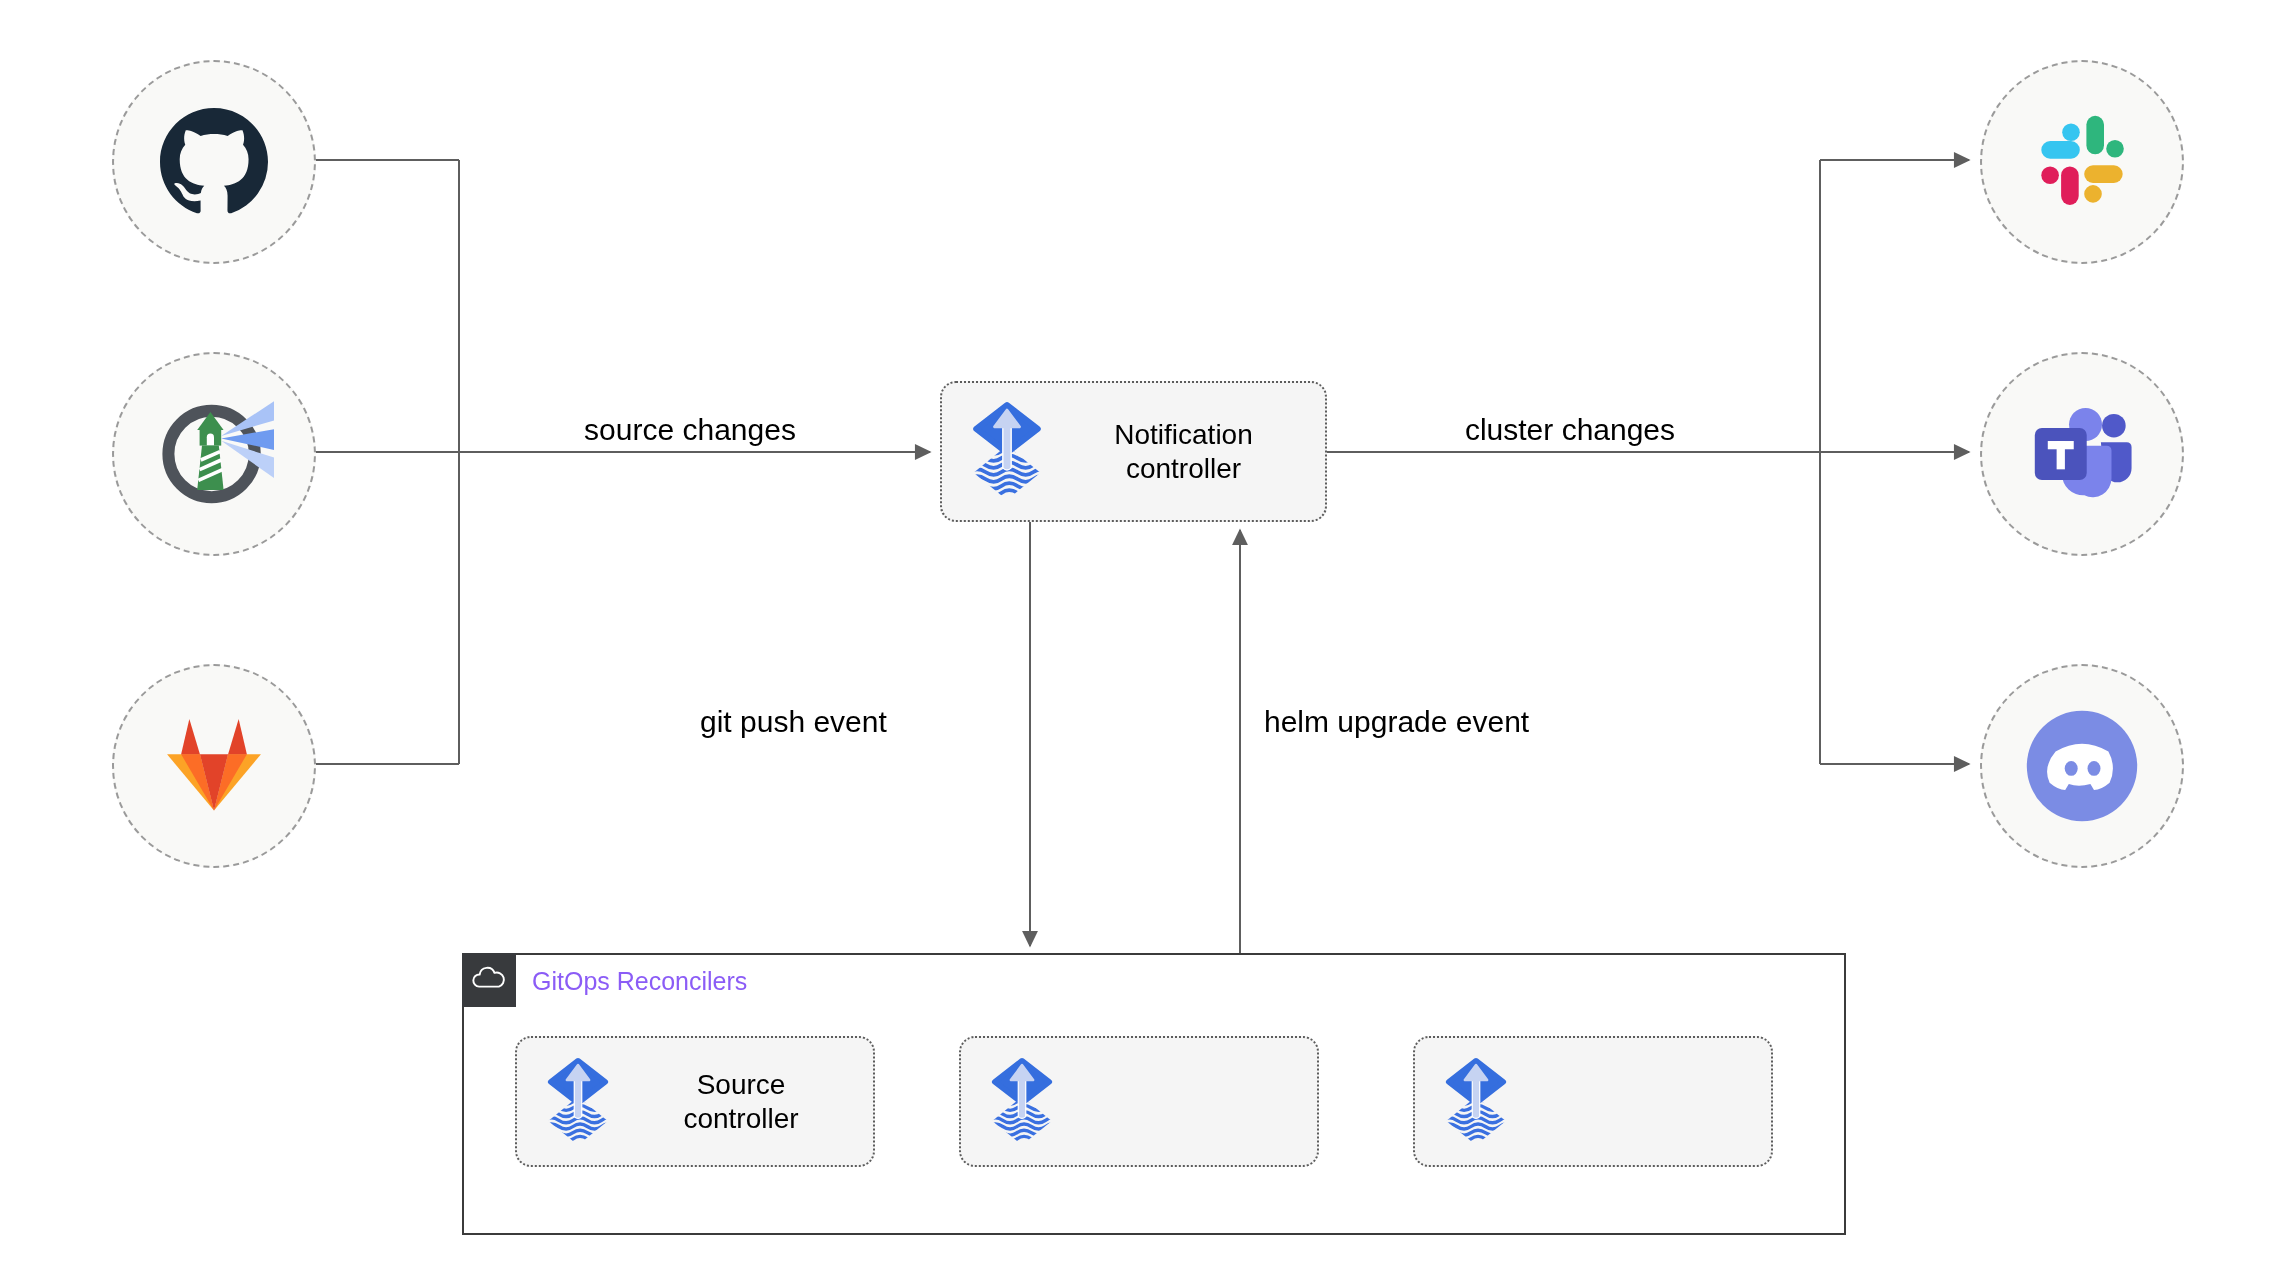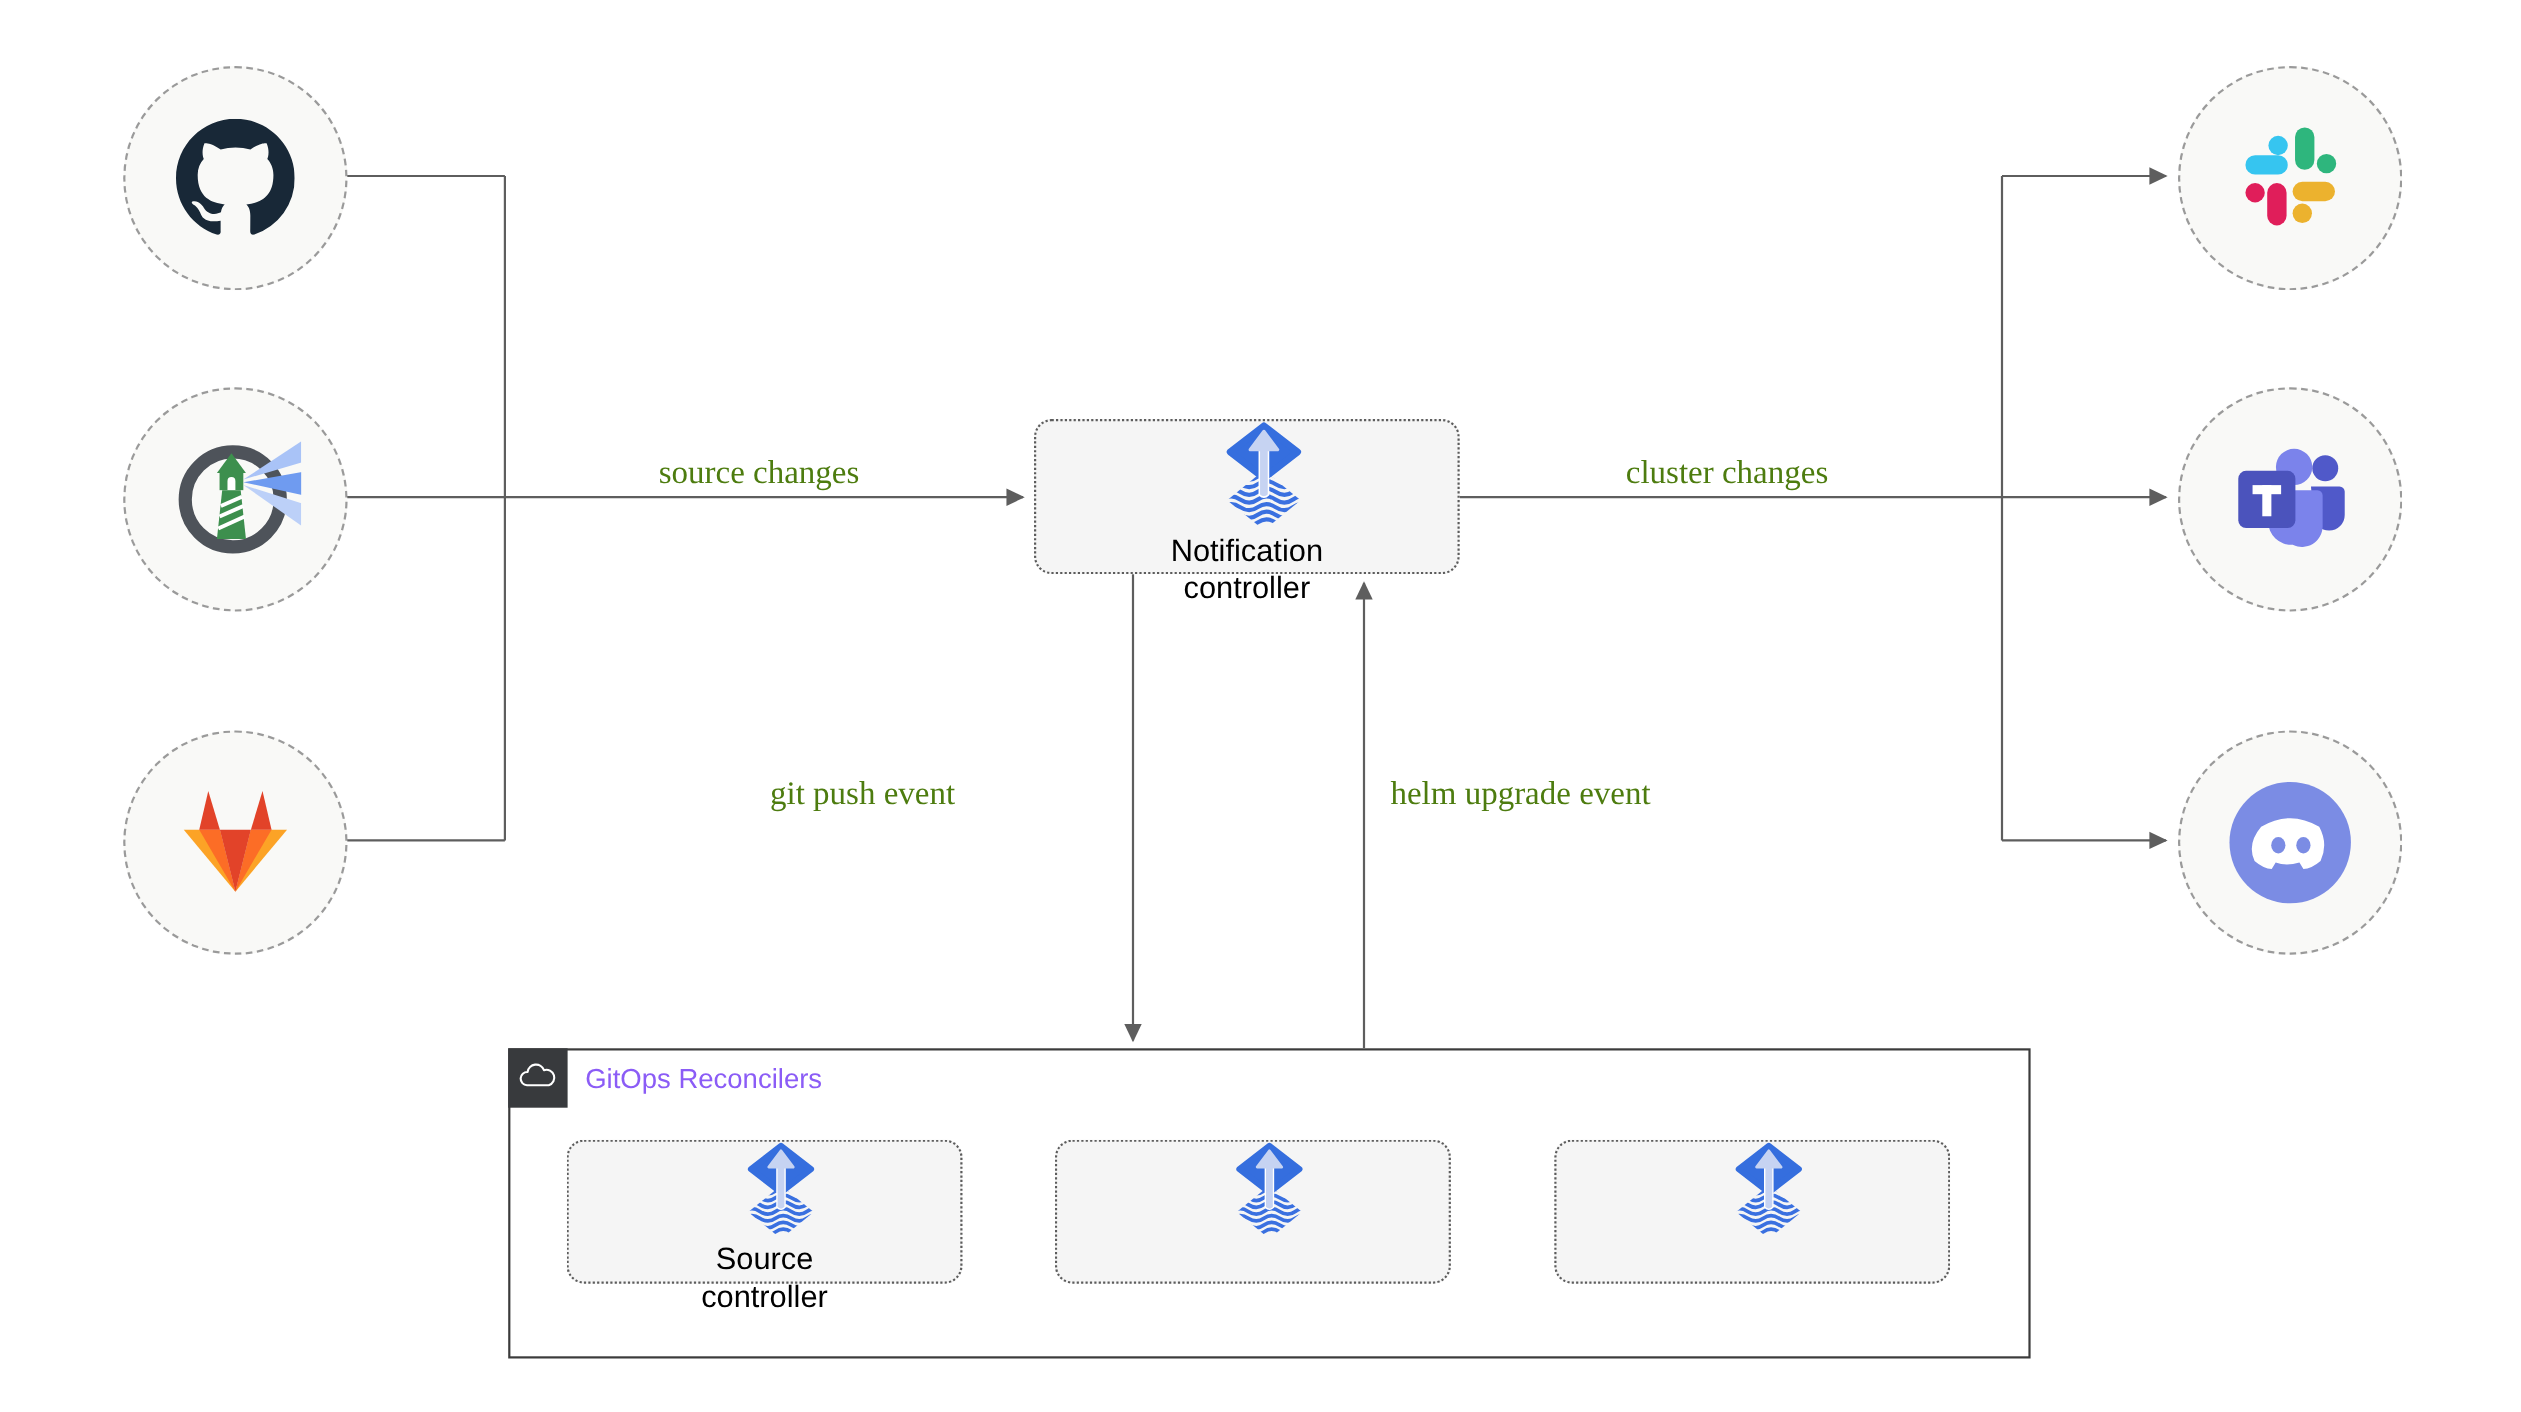--- a/index.html
+++ b/index.html
@@ -11,31 +11,31 @@
   
   .circle{
     position:absolute;width:200px;height:200px;border-radius:50%;
     border:2px dashed #9a9a9a;background:#f9f9f7;
     display:flex;align-items:center;justify-content:center;z-index:2;
   }
   .circle svg{display:block;}
   
   .node{
     position:absolute;background:#f5f5f5;border:2px dotted #5c5c5c;border-radius:16px;
-    display:flex;align-items:center;z-index:3;box-sizing:border-box;flex-direction:column;
+    display:flex;align-items:center;z-index:3;box-sizing:border-box;
   }
   .node .flux{margin-left:30px;flex:0 0 auto;}
   .node-label{
     flex:1 1 auto;display:flex;align-items:center;justify-content:center;
     font-size:28px;line-height:1.2;color:#000;text-align:center;
   }
   .node-label span{display:inline-block;max-width:190px;}
   
   .edge-label{
-    position:absolute;font-size:30px;color:#4d7c0f;z-index:4;white-space:nowrap;font-family:Liberation Serif, serif;
+    position:absolute;font-size:30px;color:#000000;z-index:4;white-space:nowrap;
   }
   
   .group{
     position:absolute;border:2px solid #3b3b3b;background:#ffffff;z-index:2;box-sizing:border-box;
   }
   .badge{
     position:absolute;left:-2px;top:-2px;width:54px;height:54px;background:#383a3d;
     display:flex;align-items:center;justify-content:center;
   }
   .group-title{

